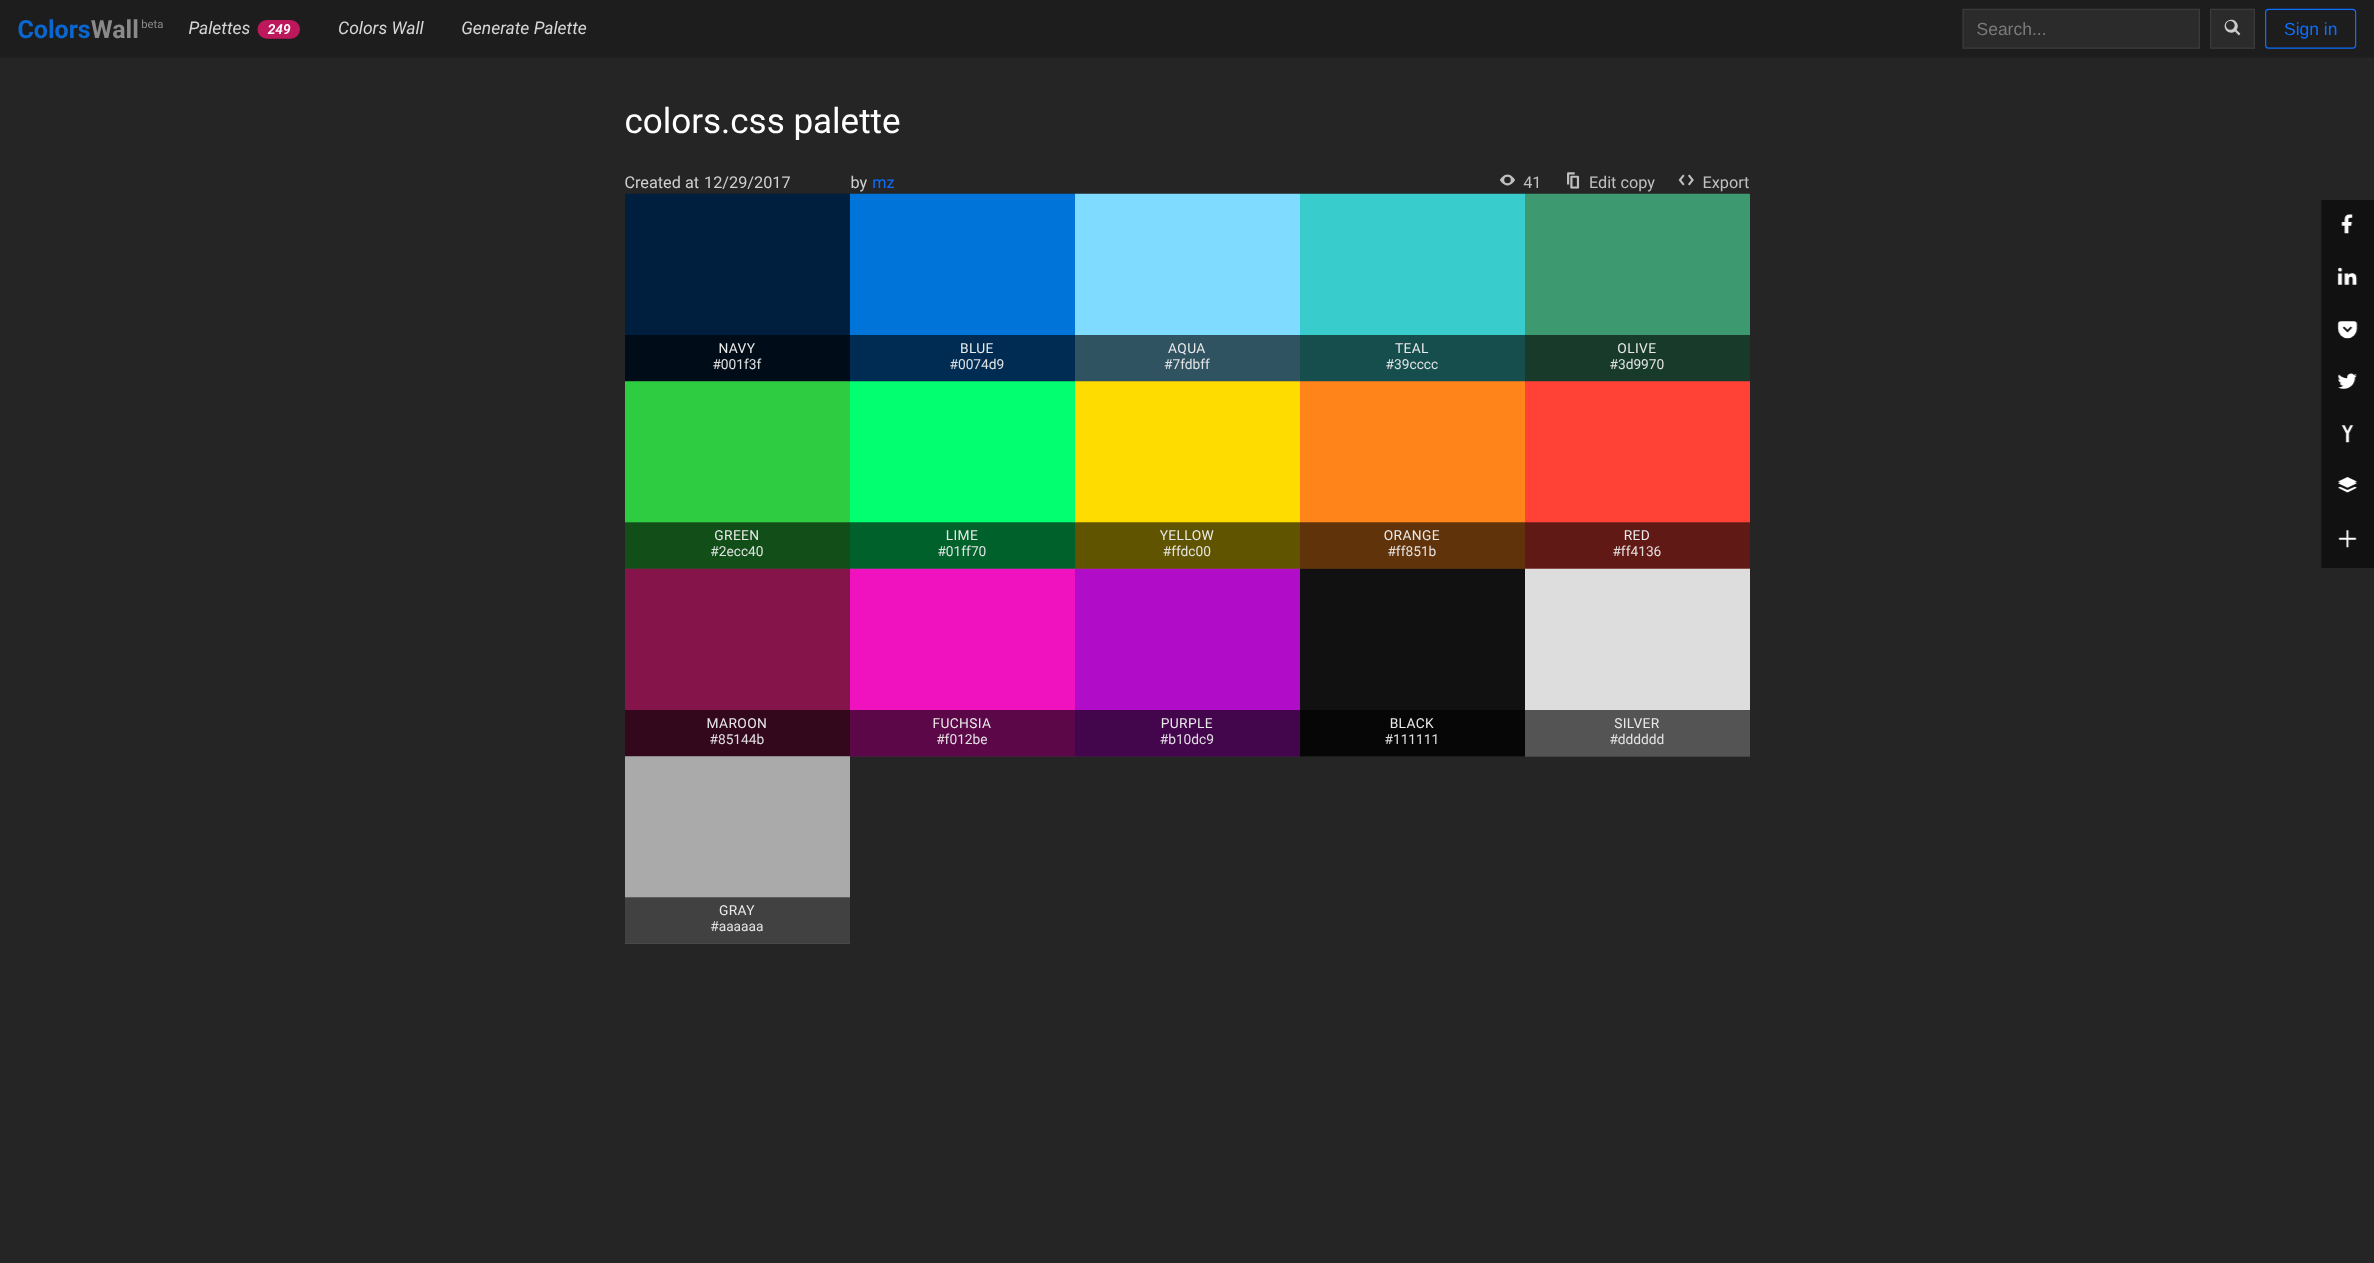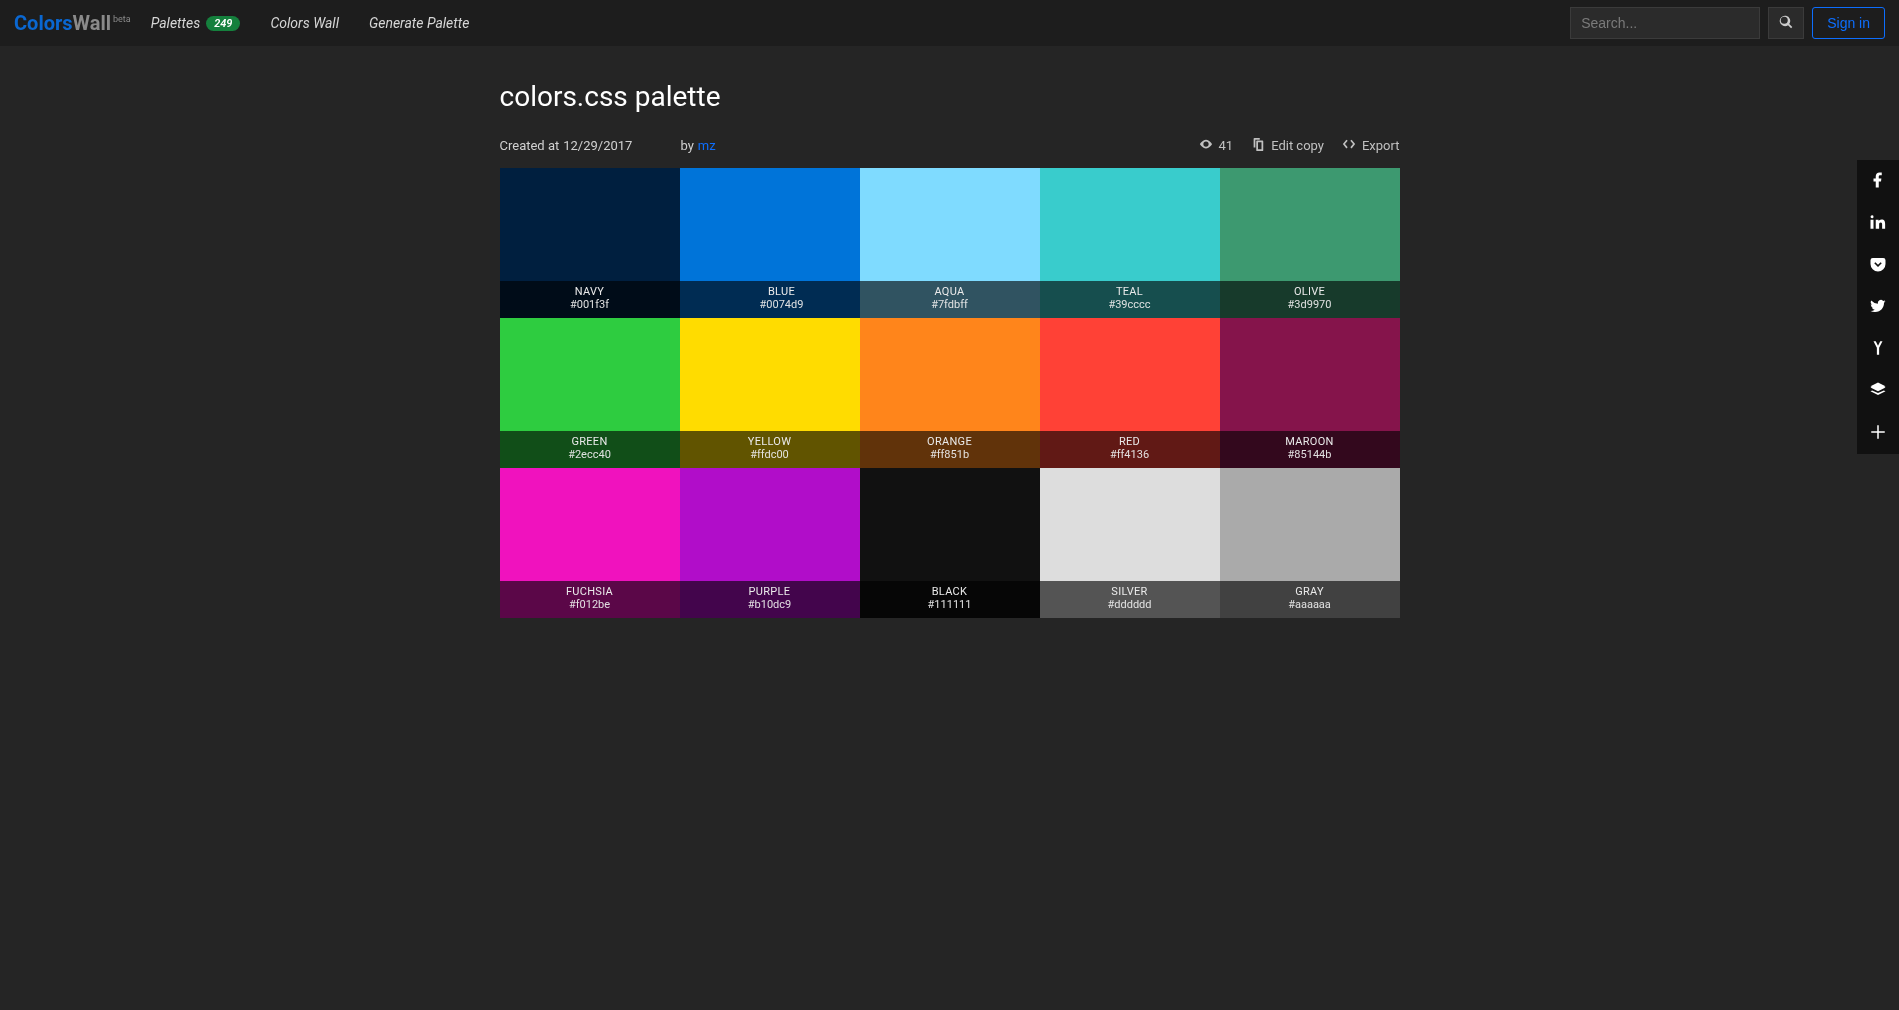--- a/index.html
+++ b/index.html
@@ -24,21 +24,21 @@
   .logo-wrap {
     display: flex; align-items: baseline;
     font-size: 20px; font-weight: 700;
   }
   .logo-1 { color: #0a67d1; }
   .logo-2 { color: #8a8a8a; }
   .logo-beta { font-size: 9px; color: #8a8a8a; font-weight: 400; margin-left: 2px; position: relative; top: -8px;}
   .nav-links { display: flex; align-items: center; margin-left: 20px; gap: 30px; font-style: italic; }
   .nav-link { color: #d6d6d6; cursor: pointer; display: flex; align-items: center; gap: 6px;}
   .badge {
-    background: #15803d; color: #fff;
+    background: #be185d; color: #fff;
     border-radius: 10px; padding: 1px 8px; font-size: 11px; font-weight: 600;
   }
   .nav-right { margin-left: auto; display: flex; align-items: center; gap: 8px;}
   .search-input {
     background: #2b2b2b; border: 1px solid #3b3b3b;
     height: 32px; width: 190px; padding: 0 10px;
     color: #ccc; font-size: 14px;
   }
   .search-input::placeholder { color: #7a7a7a; }
   .search-btn {
@@ -53,21 +53,20 @@
   }
 
   
   .container {
     width: 900px;
     margin: 34px auto 0;
   }
   .page-title { font-size: 28px; font-weight: 400; color:#fff; margin-bottom: 24px;}
   .meta {
     display:flex; align-items:center;
-    padding-bottom: 14px;
     font-size: 13px; color:#d0d0d0;
   }
   .meta-by { margin-left: 48px;}
   .meta-author { color:#0d6efd; margin-left: 4px; cursor:pointer;}
   .meta-right { margin-left:auto; display:flex;align-items:center;gap:18px;}
   .meta-item { display:flex;align-items:center;gap:6px;cursor:pointer;color:#c0c0c0;}
   .meta-item svg { width:14px;height:14px;fill:#c0c0c0;}
   .meta-views { cursor:default;}
 
   
@@ -204,20 +203,27 @@
         </div>
       </div>
       <div class="swatch">
         <div class="swatch-color" style="background: rgb(46, 204, 64);"></div>
         <div class="swatch-info" style="background: linear-gradient(rgba(0, 0, 0, 0.62), rgba(0, 0, 0, 0.62)), rgb(46, 204, 64);">
           <div class="sw-name" style="color: rgb(234, 234, 234);">GREEN</div>
           <div class="sw-hex" style="color: rgb(234, 234, 234);">#2ecc40</div>
         </div>
       </div>
       <div class="swatch">
+        <div class="swatch-color" style="background: rgb(1, 255, 112);"></div>
+        <div class="swatch-info" style="background: linear-gradient(rgba(0, 0, 0, 0.62), rgba(0, 0, 0, 0.62)), rgb(1, 255, 112);">
+          <div class="sw-name" style="color: rgb(234, 234, 234);">LIME</div>
+          <div class="sw-hex" style="color: rgb(234, 234, 234);">#01ff70</div>
+        </div>
+      </div>
+      <div class="swatch">
         <div class="swatch-color" style="background: rgb(255, 220, 0);"></div>
         <div class="swatch-info" style="background: linear-gradient(rgba(0, 0, 0, 0.62), rgba(0, 0, 0, 0.62)), rgb(255, 220, 0);">
           <div class="sw-name" style="color: rgb(234, 234, 234);">YELLOW</div>
           <div class="sw-hex" style="color: rgb(234, 234, 234);">#ffdc00</div>
         </div>
       </div>
       <div class="swatch">
         <div class="swatch-color" style="background: rgb(255, 133, 27);"></div>
         <div class="swatch-info" style="background: linear-gradient(rgba(0, 0, 0, 0.62), rgba(0, 0, 0, 0.62)), rgb(255, 133, 27);">
           <div class="sw-name" style="color: rgb(234, 234, 234);">ORANGE</div>

